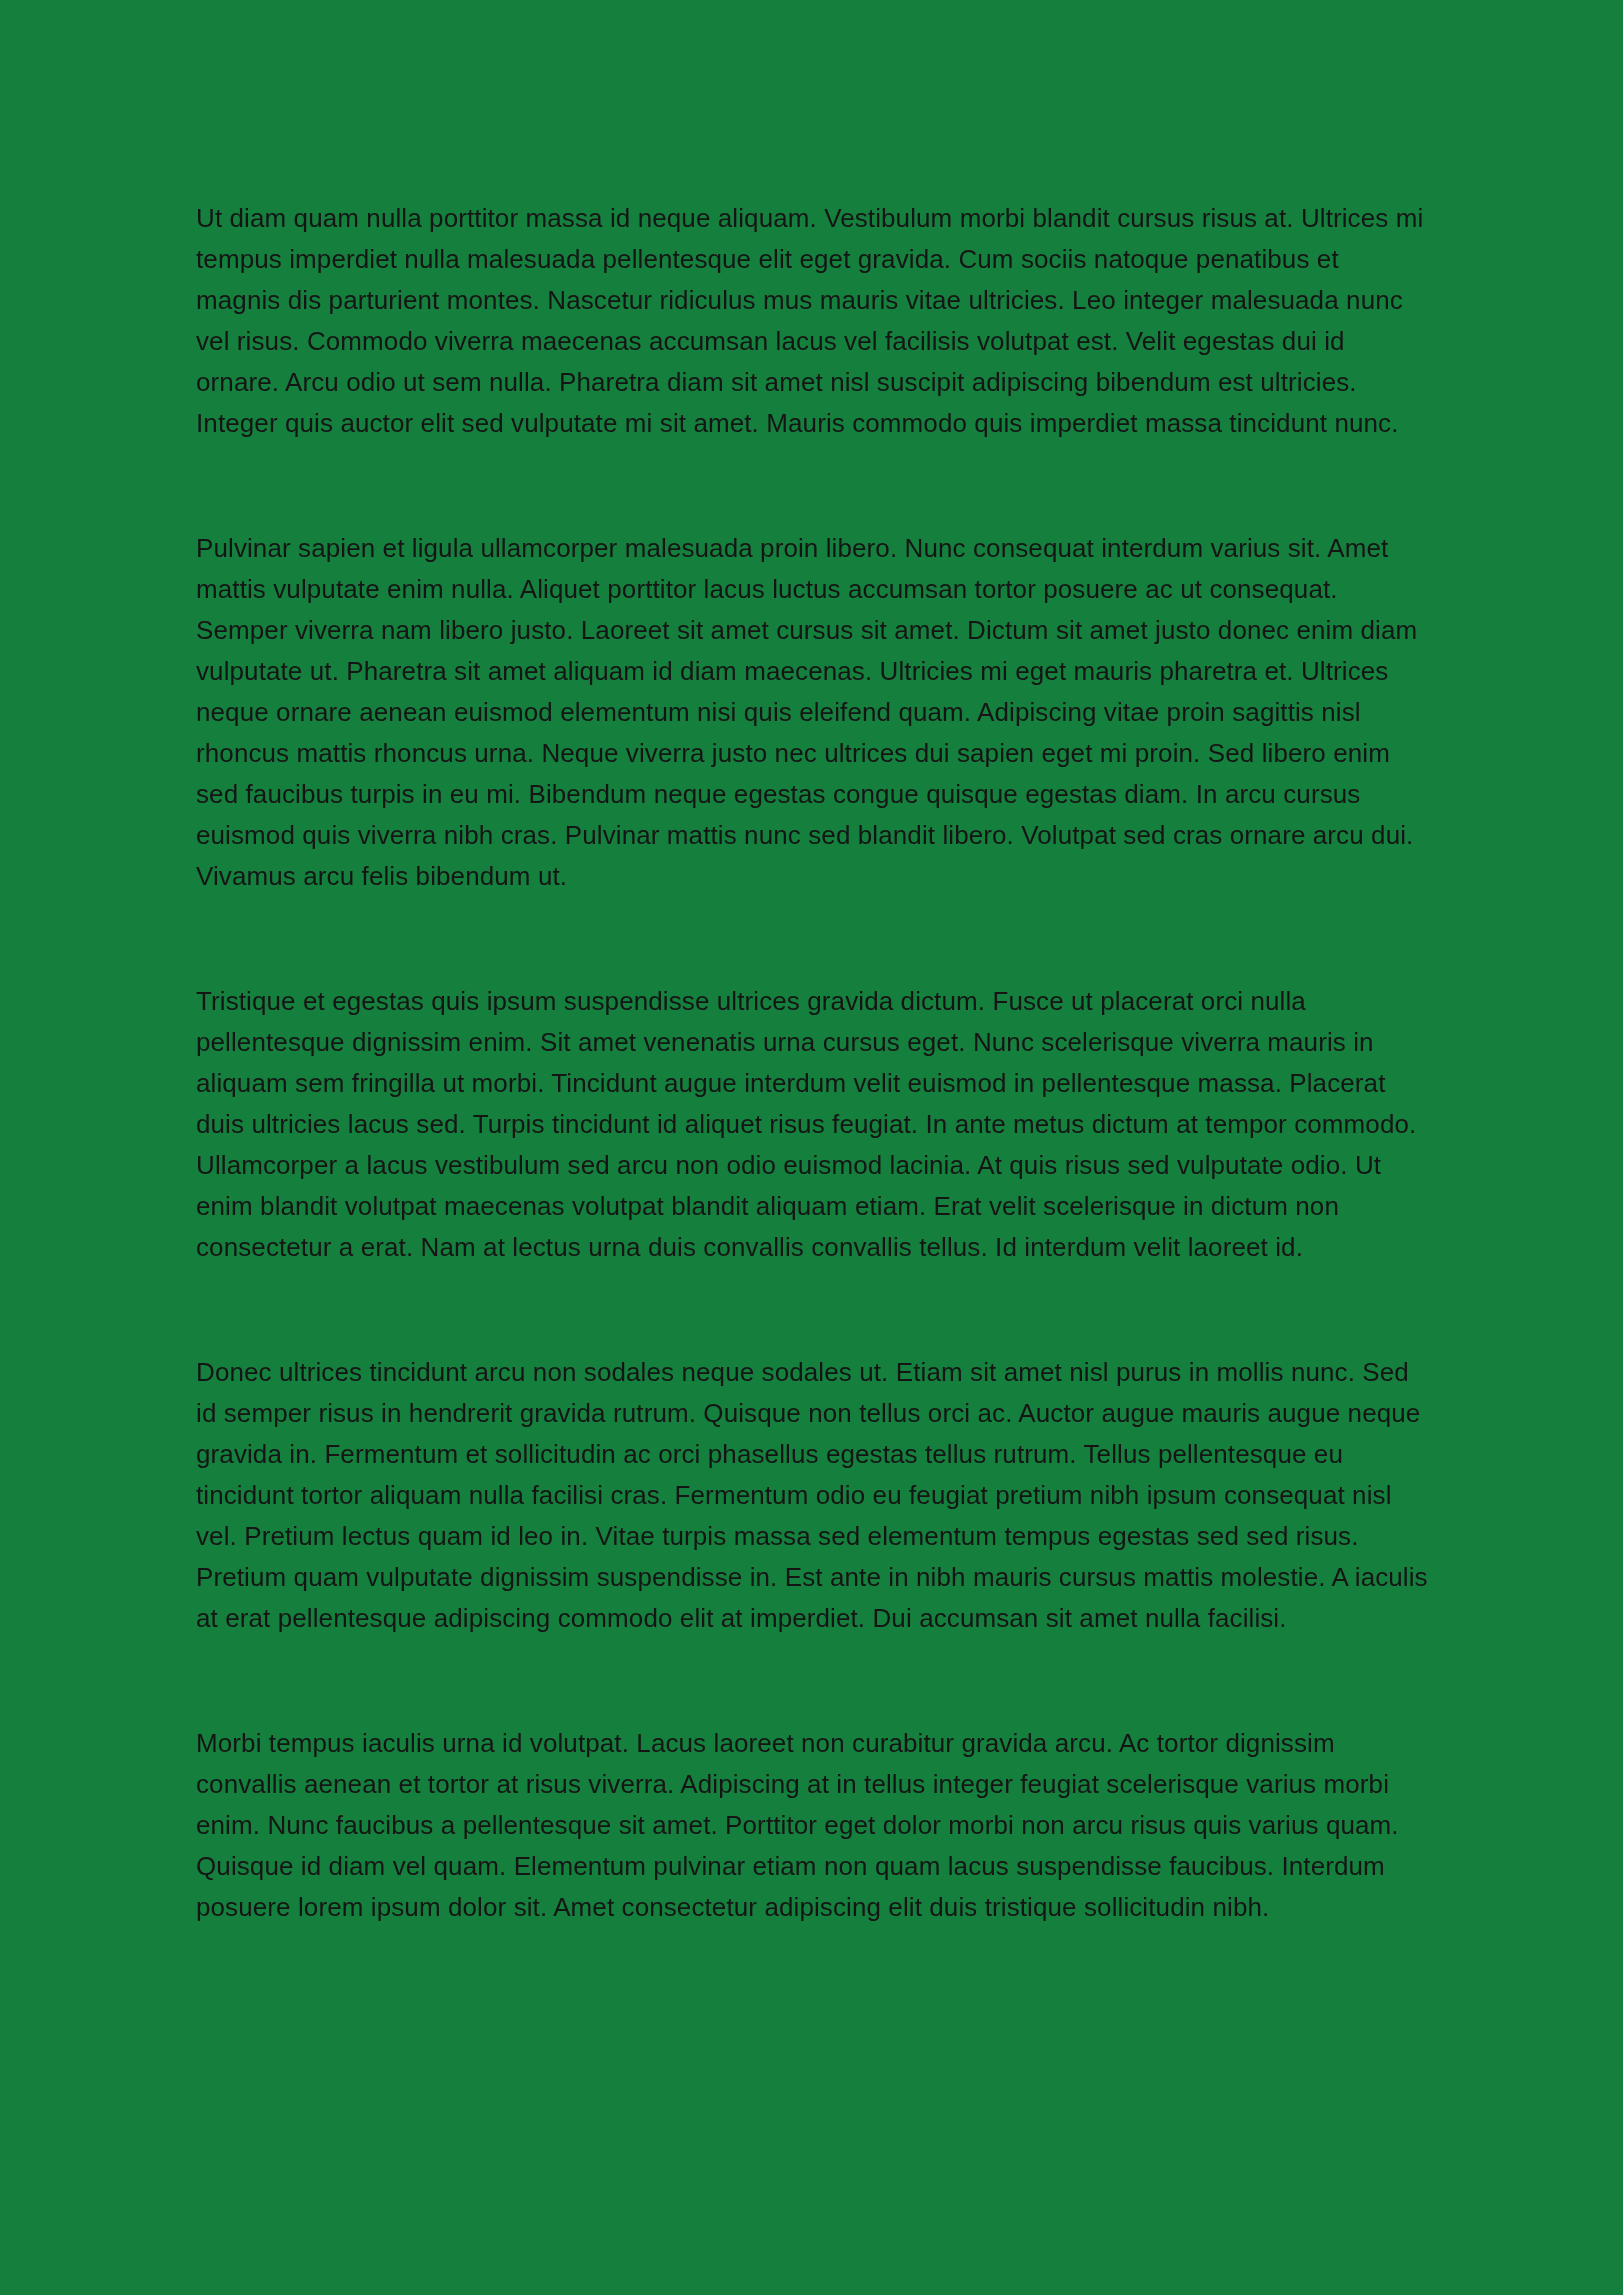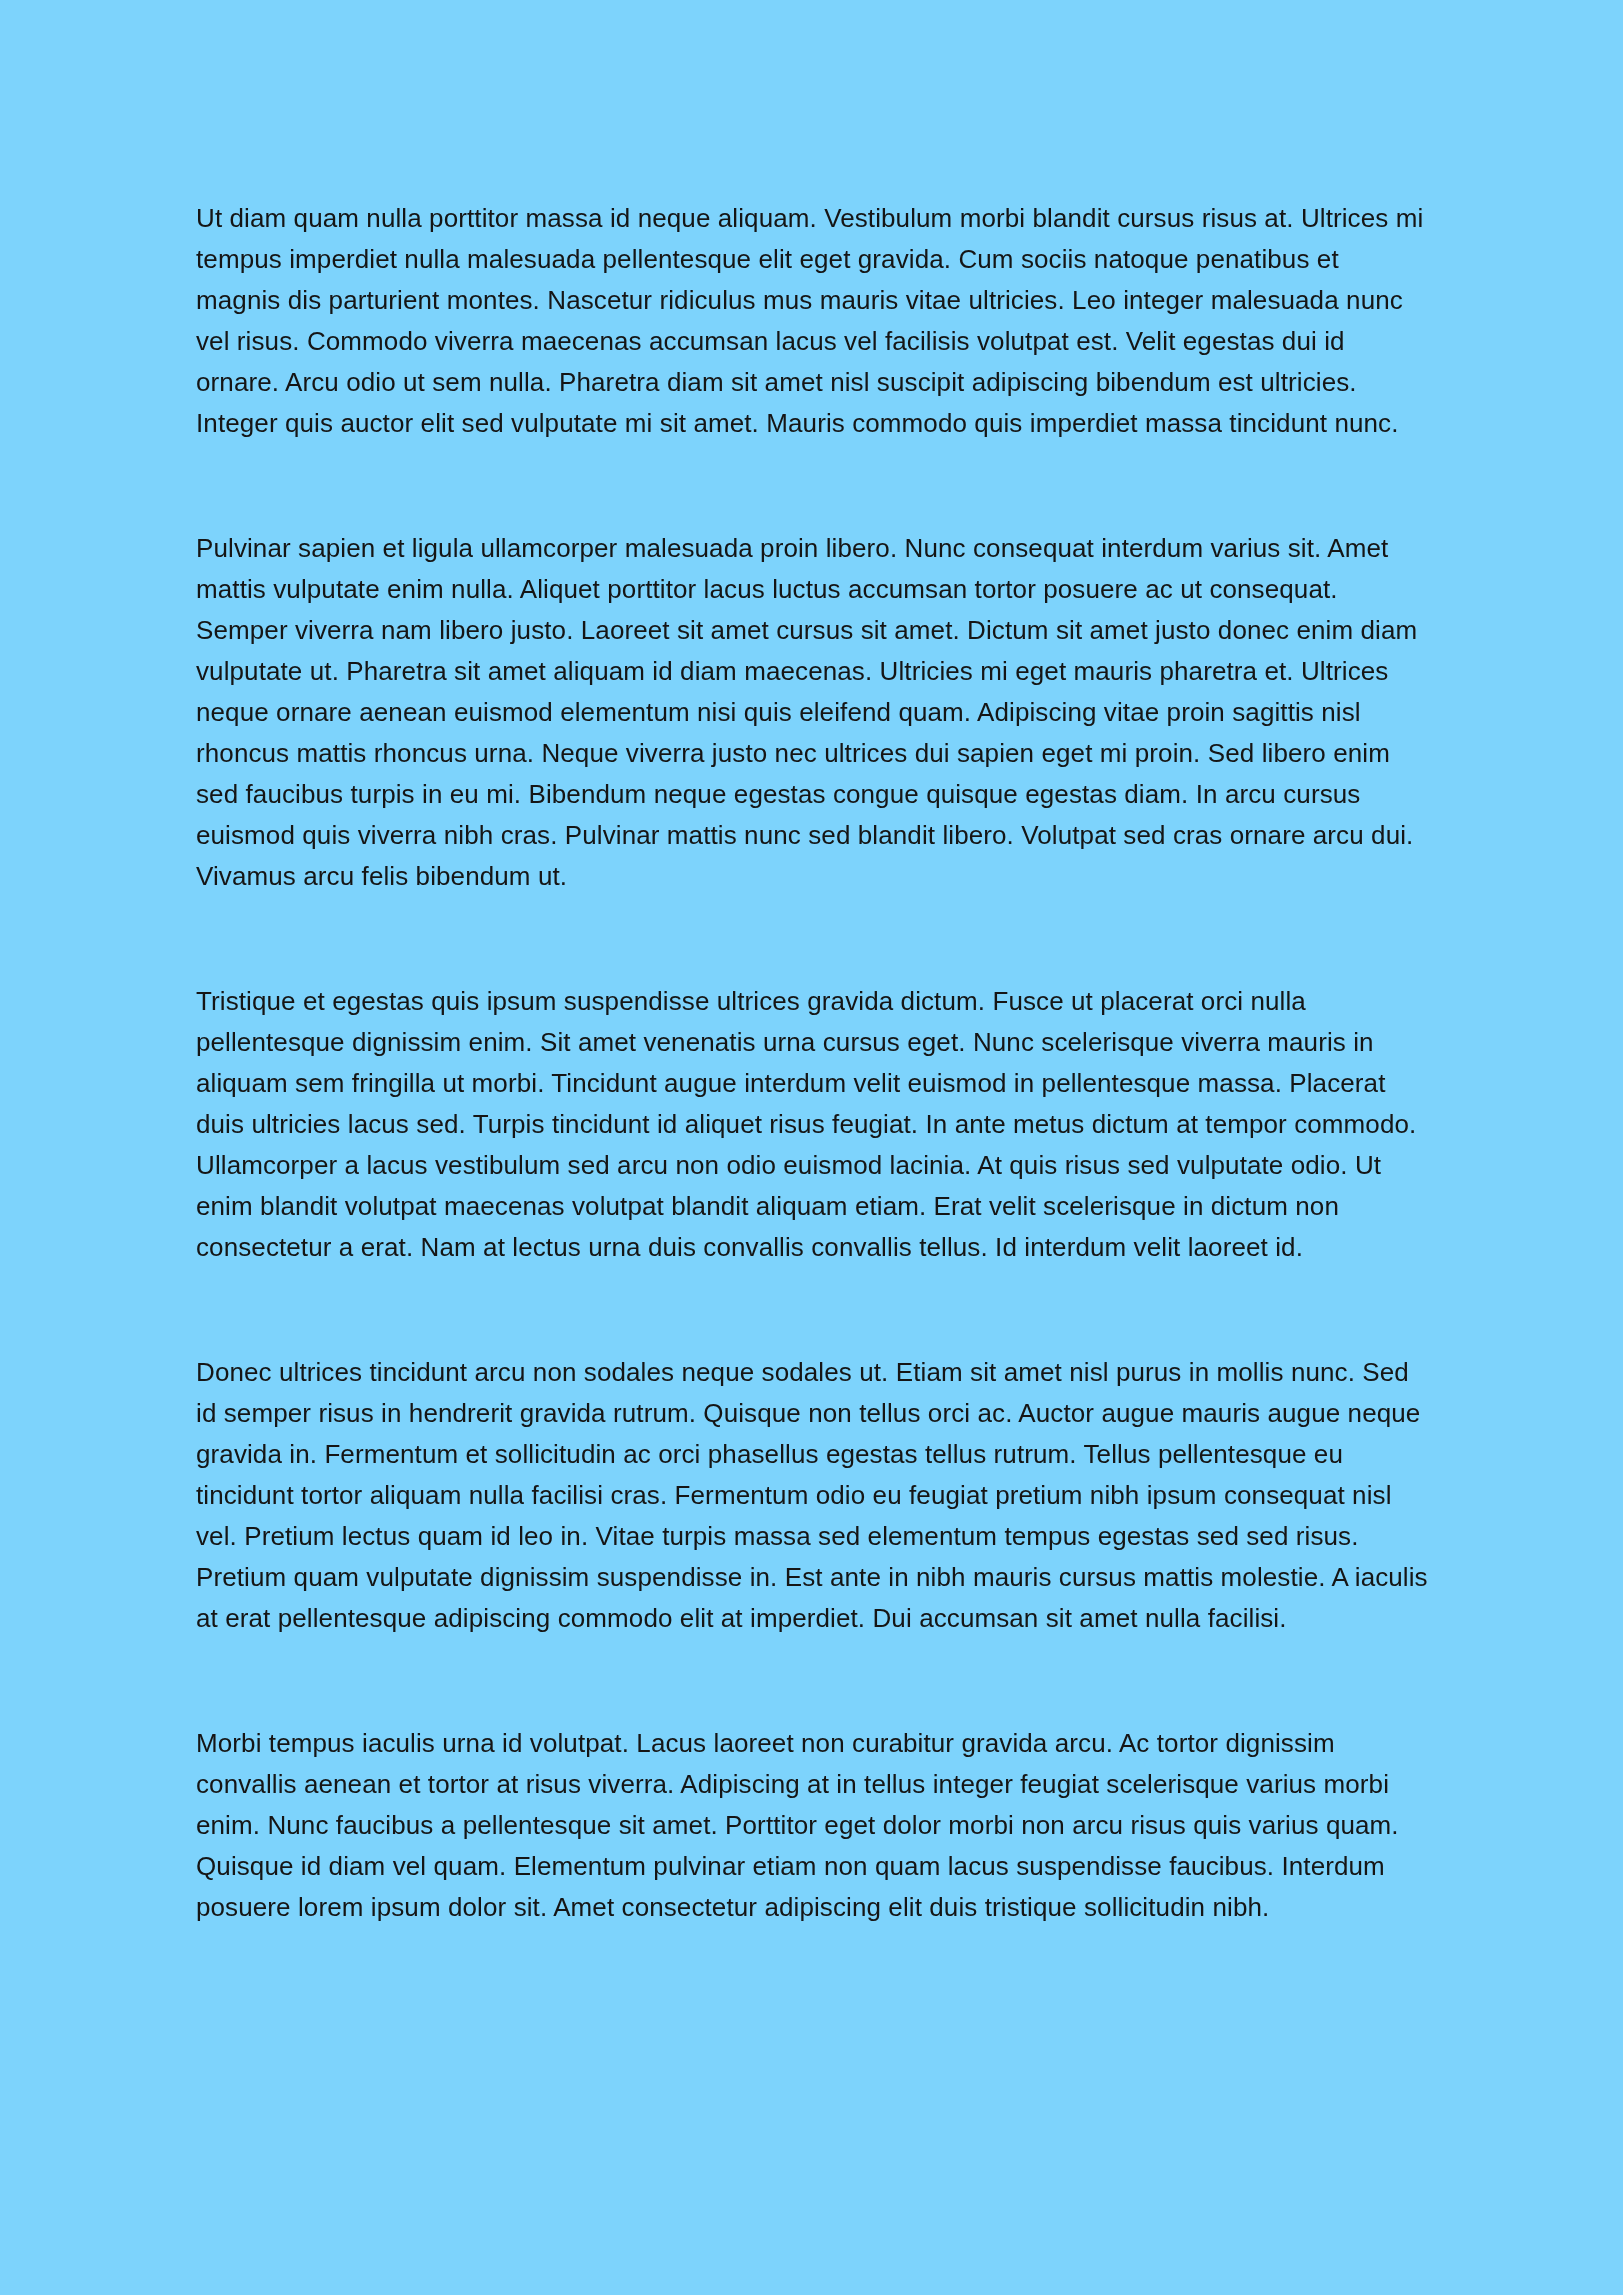--- a/index.html
+++ b/index.html
@@ -6,21 +6,21 @@
     margin: 0;
     padding: 0;
     background: #ffffff;
   }
   .page {
     position: relative;
     width: 1623px;
     height: 2295px;
     box-sizing: border-box;
     padding: 198px 193px 0 196px;
-    background: #7dd3fc;
+    background: #15803d;
     overflow: hidden;
   }
   .doc-para {
     font-family: "Liberation Sans", sans-serif;
     font-size: 26px;
     line-height: 41px;
     letter-spacing: 0.1px;
     color: #151515;
     margin: 0 0 84px 0;
     text-align: left;

